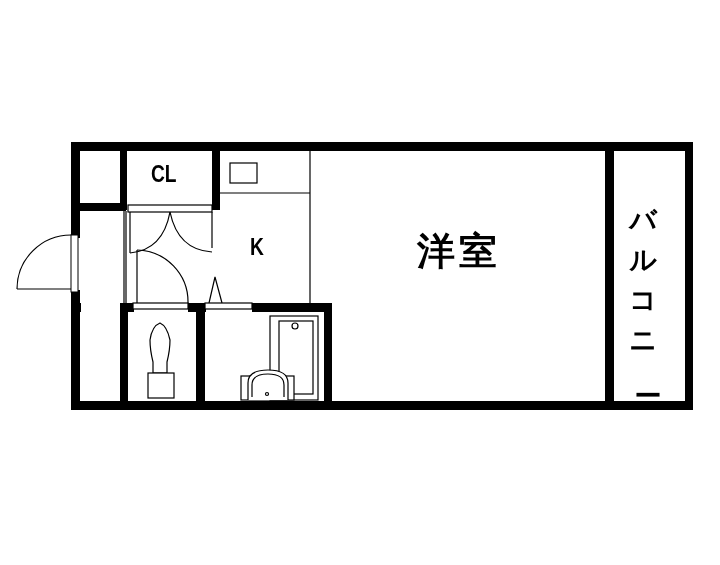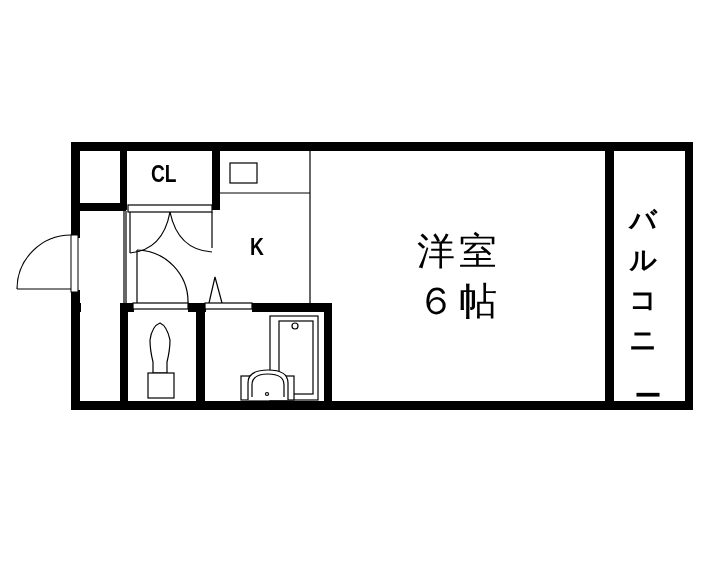--- a/index.html
+++ b/index.html
@@ -1,18 +1,18 @@
 <!DOCTYPE html>
 <html><head>
   <meta charset="utf-8">
   <style>
     html, body { margin: 0; padding: 0; background: #ffffff; }
     body { width: 720px; height: 565px; position: relative; overflow: hidden; font-family: "DejaVu Sans", sans-serif; }
     #plan { position: absolute; left: 0; top: 0; }
-    .lbl { position: absolute; color: #000; white-space: nowrap; }
+    .lbl { position: absolute; color: #000; white-space: nowrap; font-weight: bold; }
     .lbl-cl { left: 151px; top: 160px; font-family: "Liberation Sans", sans-serif; font-weight: bold; font-size: 24px; transform: scaleX(0.8); transform-origin: left top; letter-spacing: 0px; }
     .lbl-k { left: 250px; top: 233px; font-family: "Liberation Sans", sans-serif; font-weight: bold; font-size: 24px; transform: scaleX(0.8); transform-origin: left top; }
     .lbl-room { left: 404px; top: 226px; font-size: 38px; line-height: 50px; text-align: center; width: 110px; font-family: "DejaVu Sans", sans-serif; }
     .lbl-room div { letter-spacing: 4px; }
     .lbl-balcony { left: 628px; top: 200px; width: 30px; font-size: 27px; line-height: 40px; text-align: center; font-family: "DejaVu Sans", sans-serif; font-weight: bold; }
     .lbl-balcony span { display: block; }
   </style>
 </head>
 <body>
 
@@ -99,21 +99,20 @@
     <path d="M248,400 L248,383 Q248,370 268,370 Q288,370 288,383 L288,400"></path>
     <path d="M252,397 L252,385 Q252,374 268,374 Q284,374 284,385 L284,397"></path>
     <circle cx="267" cy="394" r="1.5"></circle>
   </g>
 </svg>
 
 <div class="lbl lbl-cl">CL</div>
 <div class="lbl lbl-k">K</div>
 <div class="lbl lbl-room">
   <div>洋室</div>
-  <div>６帖</div>
 </div>
 <div class="lbl lbl-balcony">
   <span>バ</span>
   <span>ル</span>
   <span>コ</span>
   <span>ニ</span>
   <span style="writing-mode: vertical-rl; display:block; height:40px;">ー</span>
 </div>
 
 </body></html>

